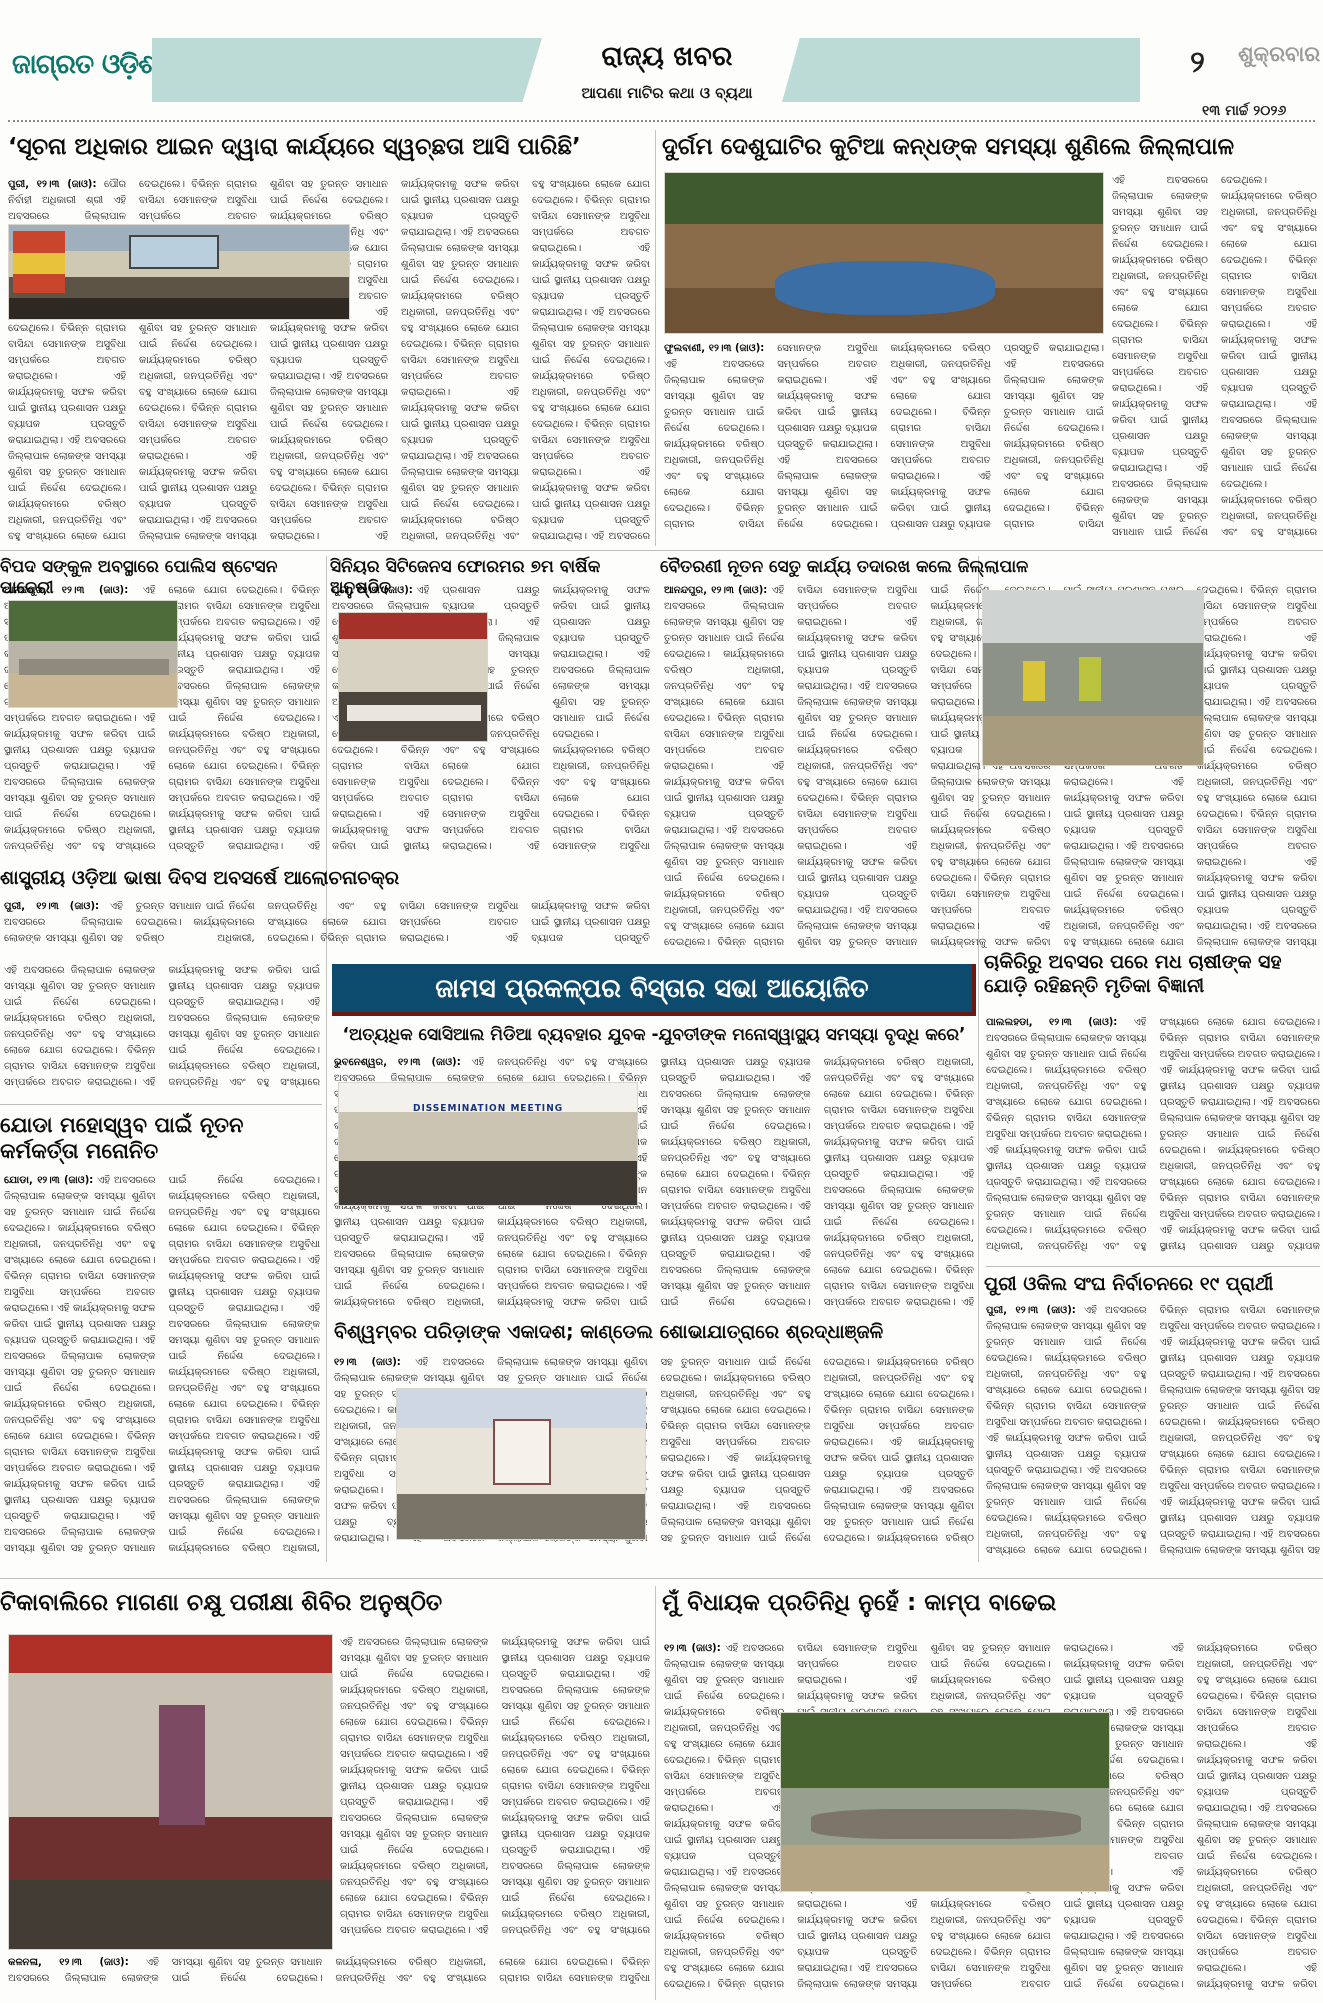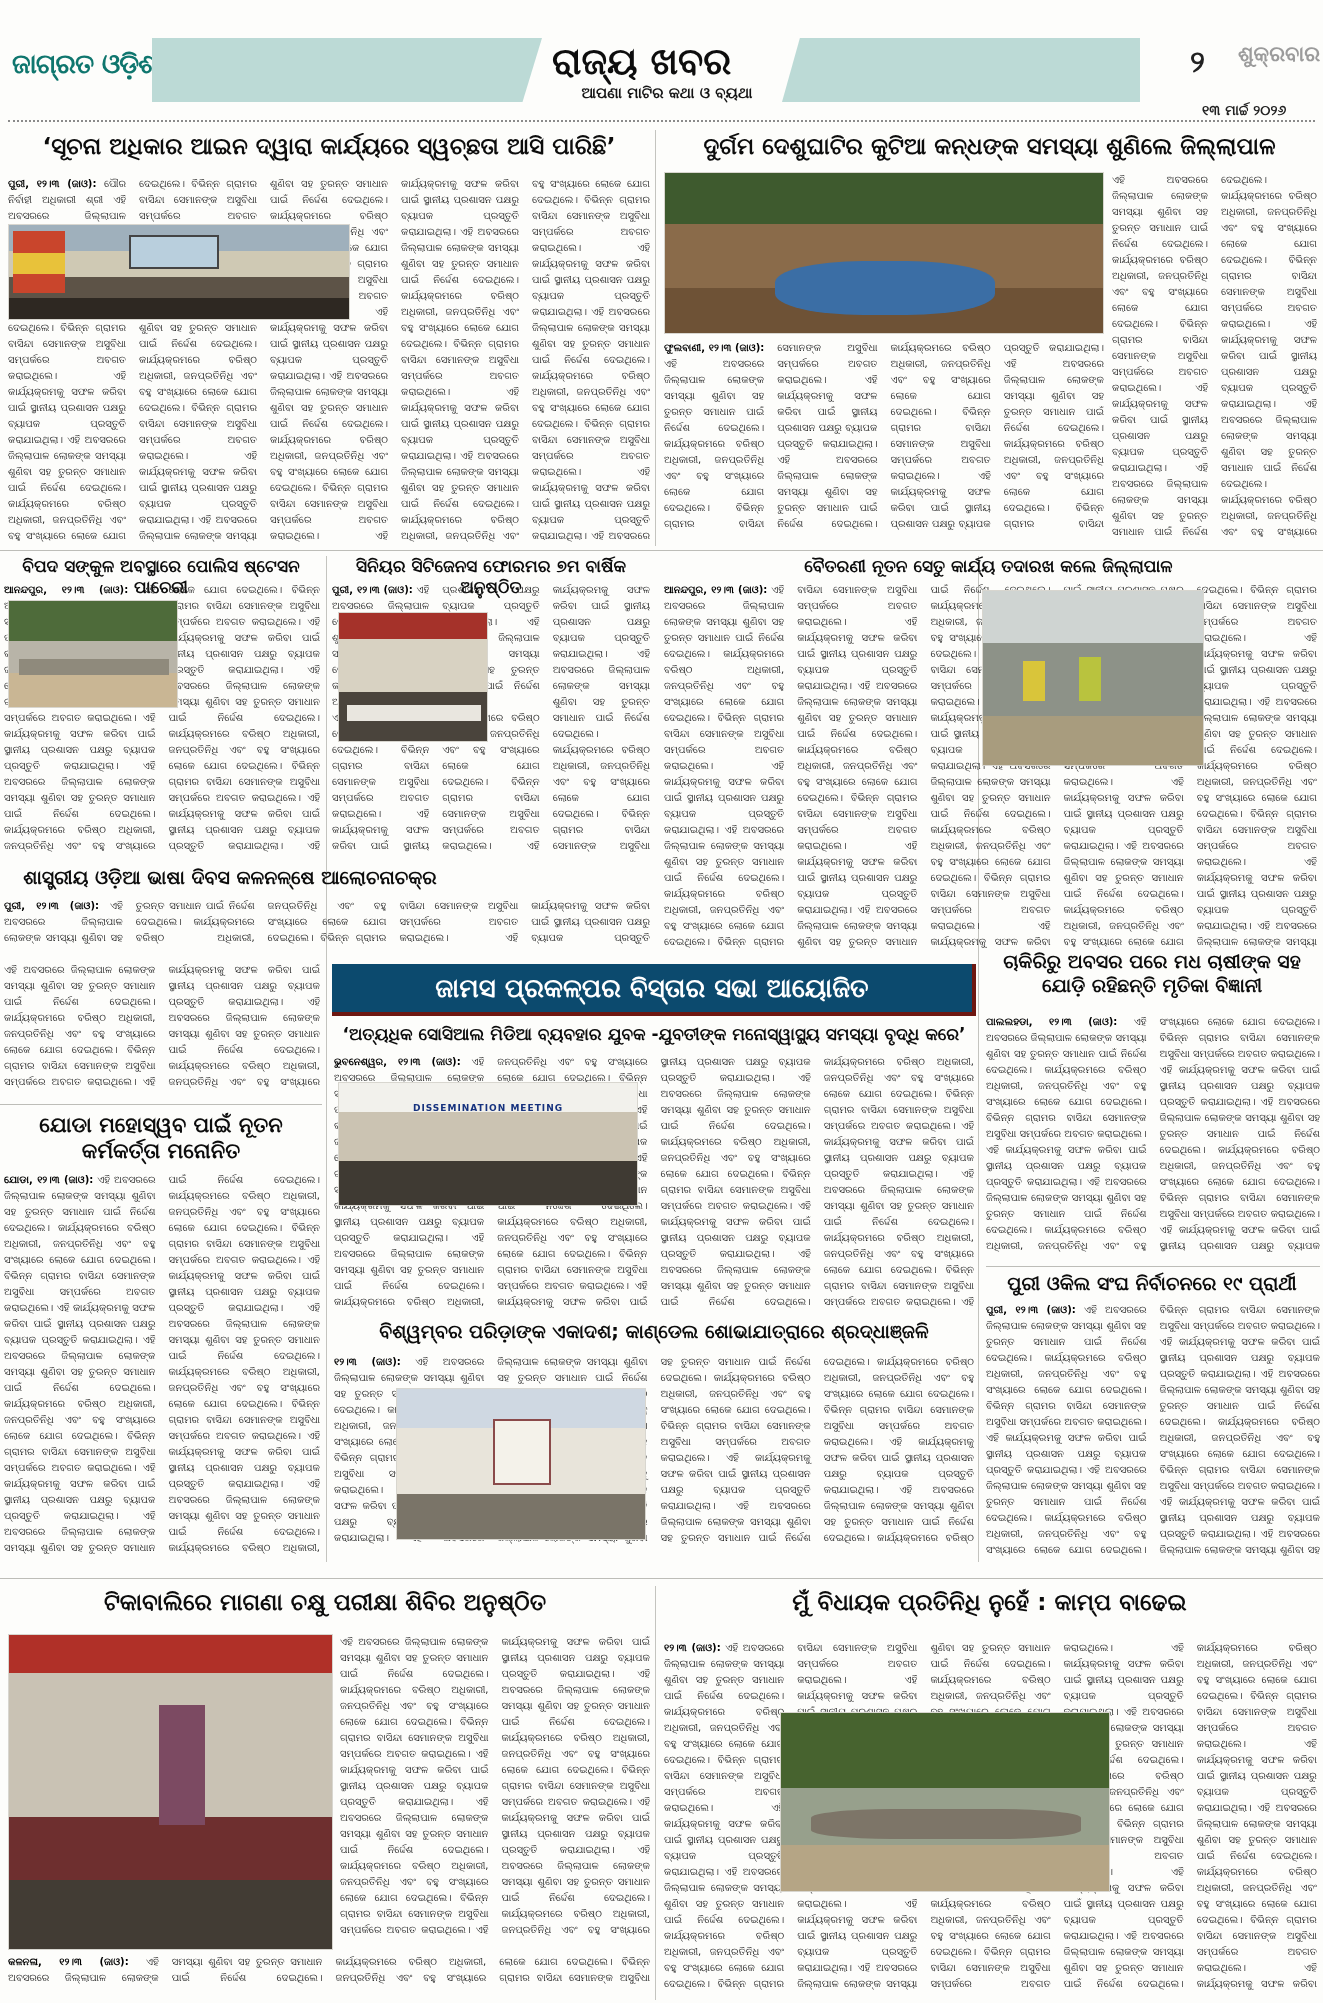--- a/index.html
+++ b/index.html
@@ -8,30 +8,30 @@
     position:relative; width:1323px; height:2003px; margin:0 auto;
     background:#fdfdfb; overflow:hidden;
     font-family:"DejaVu Sans","Liberation Sans",sans-serif; color:#1a1a1a;
   }
   .abs { position:absolute; }
   
   .paper-logo { font-size:27px; font-weight:800; letter-spacing:-1px; color:#0f766e; }
   .teal-bar { background:#bcdad6; }
   .teal-left { clip-path:polygon(0 0,100% 0,95% 100%,0 100%); }
   .teal-right { clip-path:polygon(5% 0,100% 0,100% 100%,0 100%); }
-  .section-title { font-size:37px; font-weight:800; text-align:left; color:#0d0d0d; }
+  .section-title { font-size:27px; font-weight:800; text-align:center; color:#0d0d0d; }
   .section-tagline { font-size:15px; font-weight:700; text-align:center; color:#141414; }
   .page-num { font-size:30px; font-weight:800; color:#222; }
   .weekday { font-size:21px; font-weight:800; color:#9b9b9b; }
   .date { font-size:14px; font-weight:700; color:#222; }
   .dotted-rule { border-top:2px dotted #8a8a8a; height:0; }
   .rule-h { background:#bdbdb8; height:1px; }
   .rule-v { background:#c4c4bf; width:1px; }
   
-  .headline { font-weight:800; text-align:center; color:#0c0c0c; line-height:1.25; }
+  .headline { font-weight:800; text-align:left; color:#0c0c0c; line-height:1.25; }
   .hl-xl { font-size:23px; }
   .hl-lg { font-size:19px; }
   .hl-md { font-size:17px; }
   .body-text {
     font-size:10px; line-height:16px; text-align:justify; color:#242424;
     column-gap:13px; column-fill:auto; overflow:hidden;
   }
   .body-text b { font-weight:800; color:#000; }
   .photo { background:#ccc; overflow:hidden; border:1px solid #d8d6cf; }
   .photo > div { position:absolute; }
@@ -113,21 +113,21 @@
   <div class="abs body-text" style="left:664px;top:582px;width:653px;height:370px;column-count:5;">
     <b>ଆନନ୍ଦପୁର, ୧୨।୩ (ଜାଓ):</b>
     <span> ଏହି ଅବସରରେ ଜିଲ୍ଲାପାଳ ଲୋକଙ୍କ ସମସ୍ୟା ଶୁଣିବା ସହ ତୁରନ୍ତ ସମାଧାନ ପାଇଁ ନିର୍ଦ୍ଦେଶ ଦେଇଥିଲେ। କାର୍ଯ୍ୟକ୍ରମରେ ବରିଷ୍ଠ ଅଧିକାରୀ, ଜନପ୍ରତିନିଧି ଏବଂ ବହୁ ସଂଖ୍ୟାରେ ଲୋକେ ଯୋଗ ଦେଇଥିଲେ। ବିଭିନ୍ନ ଗ୍ରାମର ବାସିନ୍ଦା ସେମାନଙ୍କ ଅସୁବିଧା ସମ୍ପର୍କରେ ଅବଗତ କରାଇଥିଲେ। ଏହି କାର୍ଯ୍ୟକ୍ରମକୁ ସଫଳ କରିବା ପାଇଁ ସ୍ଥାନୀୟ ପ୍ରଶାସନ ପକ୍ଷରୁ ବ୍ୟାପକ ପ୍ରସ୍ତୁତି କରାଯାଇଥିଲା। ଏହି ଅବସରରେ ଜିଲ୍ଲାପାଳ ଲୋକଙ୍କ ସମସ୍ୟା ଶୁଣିବା ସହ ତୁରନ୍ତ ସମାଧାନ ପାଇଁ ନିର୍ଦ୍ଦେଶ ଦେଇଥିଲେ। କାର୍ଯ୍ୟକ୍ରମରେ ବରିଷ୍ଠ ଅଧିକାରୀ, ଜନପ୍ରତିନିଧି ଏବଂ ବହୁ ସଂଖ୍ୟାରେ ଲୋକେ ଯୋଗ ଦେଇଥିଲେ। ବିଭିନ୍ନ ଗ୍ରାମର ବାସିନ୍ଦା ସେମାନଙ୍କ ଅସୁବିଧା ସମ୍ପର୍କରେ ଅବଗତ କରାଇଥିଲେ। ଏହି କାର୍ଯ୍ୟକ୍ରମକୁ ସଫଳ କରିବା ପାଇଁ ସ୍ଥାନୀୟ ପ୍ରଶାସନ ପକ୍ଷରୁ ବ୍ୟାପକ ପ୍ରସ୍ତୁତି କରାଯାଇଥିଲା। ଏହି ଅବସରରେ ଜିଲ୍ଲାପାଳ ଲୋକଙ୍କ ସମସ୍ୟା ଶୁଣିବା ସହ ତୁରନ୍ତ ସମାଧାନ ପାଇଁ ନିର୍ଦ୍ଦେଶ ଦେଇଥିଲେ। କାର୍ଯ୍ୟକ୍ରମରେ ବରିଷ୍ଠ ଅଧିକାରୀ, ଜନପ୍ରତିନିଧି ଏବଂ ବହୁ ସଂଖ୍ୟାରେ ଲୋକେ ଯୋଗ ଦେଇଥିଲେ। ବିଭିନ୍ନ ଗ୍ରାମର ବାସିନ୍ଦା ସେମାନଙ୍କ ଅସୁବିଧା ସମ୍ପର୍କରେ ଅବଗତ କରାଇଥିଲେ। ଏହି କାର୍ଯ୍ୟକ୍ରମକୁ ସଫଳ କରିବା ପାଇଁ ସ୍ଥାନୀୟ ପ୍ରଶାସନ ପକ୍ଷରୁ ବ୍ୟାପକ ପ୍ରସ୍ତୁତି କରାଯାଇଥିଲା। ଏହି ଅବସରରେ ଜିଲ୍ଲାପାଳ ଲୋକଙ୍କ ସମସ୍ୟା ଶୁଣିବା ସହ ତୁରନ୍ତ ସମାଧାନ ପାଇଁ ନିର୍ଦ୍ଦେଶ ଦେଇଥିଲେ। କାର୍ଯ୍ୟକ୍ରମରେ ବରିଷ୍ଠ ଅଧିକାରୀ, ଜନପ୍ରତିନିଧି ଏବଂ ବହୁ ସଂଖ୍ୟାରେ ଲୋକେ ଯୋଗ ଦେଇଥିଲେ। ବିଭିନ୍ନ ଗ୍ରାମର ବାସିନ୍ଦା ସେମାନଙ୍କ ଅସୁବିଧା ସମ୍ପର୍କରେ ଅବଗତ କରାଇଥିଲେ। ଏହି କାର୍ଯ୍ୟକ୍ରମକୁ ସଫଳ କରିବା ପାଇଁ ସ୍ଥାନୀୟ ପ୍ରଶାସନ ପକ୍ଷରୁ ବ୍ୟାପକ ପ୍ରସ୍ତୁତି କରାଯାଇଥିଲା। ଏହି ଅବସରରେ ଜିଲ୍ଲାପାଳ ଲୋକଙ୍କ ସମସ୍ୟା ଶୁଣିବା ସହ ତୁରନ୍ତ ସମାଧାନ ପାଇଁ ନିର୍ଦ୍ଦେଶ ଦେଇଥିଲେ। କାର୍ଯ୍ୟକ୍ରମରେ ବରିଷ୍ଠ ଅଧିକାରୀ, ଜନପ୍ରତିନିଧି ଏବଂ ବହୁ ସଂଖ୍ୟାରେ ଲୋକେ ଯୋଗ ଦେଇଥିଲେ। ବିଭିନ୍ନ ଗ୍ରାମର ବାସିନ୍ଦା ସେମାନଙ୍କ ଅସୁବିଧା ସମ୍ପର୍କରେ ଅବଗତ କରାଇଥିଲେ। ଏହି କାର୍ଯ୍ୟକ୍ରମକୁ ସଫଳ କରିବା ପାଇଁ ସ୍ଥାନୀୟ ପ୍ରଶାସନ ପକ୍ଷରୁ ବ୍ୟାପକ ପ୍ରସ୍ତୁତି କରାଯାଇଥିଲା। ଏହି ଅବସରରେ ଜିଲ୍ଲାପାଳ ଲୋକଙ୍କ ସମସ୍ୟା ଶୁଣିବା ସହ ତୁରନ୍ତ ସମାଧାନ ପାଇଁ ନିର୍ଦ୍ଦେଶ ଦେଇଥିଲେ। କାର୍ଯ୍ୟକ୍ରମରେ ବରିଷ୍ଠ ଅଧିକାରୀ, ଜନପ୍ରତିନିଧି ଏବଂ ବହୁ ସଂଖ୍ୟାରେ ଲୋକେ ଯୋଗ ଦେଇଥିଲେ। ବିଭିନ୍ନ ଗ୍ରାମର ବାସିନ୍ଦା ସେମାନଙ୍କ ଅସୁବିଧା ସମ୍ପର୍କରେ ଅବଗତ କରାଇଥିଲେ। ଏହି କାର୍ଯ୍ୟକ୍ରମକୁ ସଫଳ କରିବା ପାଇଁ ସ୍ଥାନୀୟ ପ୍ରଶାସନ ପକ୍ଷରୁ ବ୍ୟାପକ ପ୍ରସ୍ତୁତି କରାଯାଇଥିଲା। ଏହି ଅବସରରେ ଜିଲ୍ଲାପାଳ ଲୋକଙ୍କ ସମସ୍ୟା ଶୁଣିବା ସହ ତୁରନ୍ତ ସମାଧାନ ପାଇଁ ନିର୍ଦ୍ଦେଶ ଦେଇଥିଲେ। କାର୍ଯ୍ୟକ୍ରମରେ ବରିଷ୍ଠ ଅଧିକାରୀ, ଜନପ୍ରତିନିଧି ଏବଂ ବହୁ ସଂଖ୍ୟାରେ ଲୋକେ ଯୋଗ ଦେଇଥିଲେ। ବିଭିନ୍ନ ଗ୍ରାମର ବାସିନ୍ଦା ସେମାନଙ୍କ ଅସୁବିଧା ସମ୍ପର୍କରେ ଅବଗତ କରାଇଥିଲେ। ଏହି କାର୍ଯ୍ୟକ୍ରମକୁ ସଫଳ କରିବା ପାଇଁ ସ୍ଥାନୀୟ ପ୍ରଶାସନ ପକ୍ଷରୁ ବ୍ୟାପକ ପ୍ରସ୍ତୁତି କରାଯାଇଥିଲା। ଏହି ଅବସରରେ ଜିଲ୍ଲାପାଳ ଲୋକଙ୍କ ସମସ୍ୟା ଶୁଣିବା ସହ ତୁରନ୍ତ ସମାଧାନ ପାଇଁ ନିର୍ଦ୍ଦେଶ ଦେଇଥିଲେ। କାର୍ଯ୍ୟକ୍ରମରେ ବରିଷ୍ଠ ଅଧିକାରୀ, ଜନପ୍ରତିନିଧି ଏବଂ ବହୁ ସଂଖ୍ୟାରେ ଲୋକେ ଯୋଗ ଦେଇଥିଲେ। ବିଭିନ୍ନ ଗ୍ରାମର ବାସିନ୍ଦା ସେମାନଙ୍କ ଅସୁବିଧା ସମ୍ପର୍କରେ ଅବଗତ କରାଇଥିଲେ। ଏହି କାର୍ଯ୍ୟକ୍ରମକୁ ସଫଳ କରିବା ପାଇଁ ସ୍ଥାନୀୟ ପ୍ରଶାସନ ପକ୍ଷରୁ ବ୍ୟାପକ ପ୍ରସ୍ତୁତି କରାଯାଇଥିଲା। ଏହି ଅବସରରେ ଜିଲ୍ଲାପାଳ ଲୋକଙ୍କ ସମସ୍ୟା ଶୁଣିବା ସହ ତୁରନ୍ତ ସମାଧାନ ପାଇଁ ନିର୍ଦ୍ଦେଶ ଦେଇଥିଲେ। କାର୍ଯ୍ୟକ୍ରମରେ ବରିଷ୍ଠ ଅଧିକାରୀ, ଜନପ୍ରତିନିଧି ଏବଂ ବହୁ ସଂଖ୍ୟାରେ ଲୋକେ ଯୋଗ ଦେଇଥିଲେ। ବିଭିନ୍ନ ଗ୍ରାମର ବାସିନ୍ଦା ସେମାନଙ୍କ ଅସୁବିଧା ସମ୍ପର୍କରେ ଅବଗତ କରାଇଥିଲେ। ଏହି କାର୍ଯ୍ୟକ୍ରମକୁ ସଫଳ କରିବା ପାଇଁ ସ୍ଥାନୀୟ ପ୍ରଶାସନ ପକ୍ଷରୁ ବ୍ୟାପକ ପ୍ରସ୍ତୁତି କରାଯାଇଥିଲା। ଏହି ଅବସରରେ ଜିଲ୍ଲାପାଳ ଲୋକଙ୍କ ସମସ୍ୟା ଶୁଣିବା ସହ ତୁରନ୍ତ ସମାଧାନ ପାଇଁ ନିର୍ଦ୍ଦେଶ ଦେଇଥିଲେ। କାର୍ଯ୍ୟକ୍ରମରେ ବରିଷ୍ଠ ଅଧିକାରୀ, ଜନପ୍ରତିନିଧି ଏବଂ ବହୁ ସଂଖ୍ୟାରେ ଲୋକେ ଯୋଗ ଦେଇଥିଲେ। ବିଭିନ୍ନ ଗ୍ରାମର ବାସିନ୍ଦା ସେମାନଙ୍କ ଅସୁବିଧା ସମ୍ପର୍କରେ ଅବଗତ କରାଇଥିଲେ। ଏହି କାର୍ଯ୍ୟକ୍ରମକୁ ସଫଳ କରିବା ପାଇଁ ସ୍ଥାନୀୟ ପ୍ରଶାସନ ପକ୍ଷରୁ ବ୍ୟାପକ ପ୍ରସ୍ତୁତି କରାଯାଇଥିଲା। ଏହି ଅବସରରେ ଜିଲ୍ଲାପାଳ ଲୋକଙ୍କ ସମସ୍ୟା ଶୁଣିବା ସହ ତୁରନ୍ତ ସମାଧାନ ପାଇଁ ନିର୍ଦ୍ଦେଶ ଦେଇଥିଲେ। କାର୍ଯ୍ୟକ୍ରମରେ ବରିଷ୍ଠ ଅଧିକାରୀ, ଜନପ୍ରତିନିଧି ଏବଂ ବହୁ ସଂଖ୍ୟାରେ ଲୋକେ ଯୋଗ ଦେଇଥିଲେ। ବିଭିନ୍ନ ଗ୍ରାମର ବାସିନ୍ଦା ସେମାନଙ୍କ ଅସୁବିଧା ସମ୍ପର୍କରେ ଅବଗତ କରାଇଥିଲେ। ଏହି କାର୍ଯ୍ୟକ୍ରମକୁ ସଫଳ କରିବା ପାଇଁ ସ୍ଥାନୀୟ ପ୍ରଶାସନ ପକ୍ଷରୁ ବ୍ୟାପକ ପ୍ରସ୍ତୁତି କରାଯାଇଥିଲା। </span>
   </div>
   <div class="abs photo" style="left:982px;top:590px;width:222px;height:176px;">
     <div style="left:0;top:0;width:100%;height:100%;background:linear-gradient(180deg,#cfd4d2 0 30%,#8d9288 30% 72%,#a89c7e 72% 100%);"></div>
     <div style="left:40px;top:70px;width:22px;height:40px;background:#d9c53a;"></div>
     <div style="left:96px;top:66px;width:22px;height:44px;background:#b9c33e;"></div>
   </div>
 
-  <div class="abs headline hl-lg" style="left:0;top:866px;width:460px;">ଶାସ୍ତ୍ରୀୟ ଓଡ଼ିଆ ଭାଷା ଦିବସ କଳନଳ୍ଷେ ଆଲୋଚନାଚକ୍ର</div>
+  <div class="abs headline hl-lg" style="left:0;top:866px;width:460px;">ଶାସ୍ତ୍ରୀୟ ଓଡ଼ିଆ ଭାଷା ଦିବସ ଅବସର୍ଷେ ଆଲୋଚନାଚକ୍ର</div>
   <div class="abs body-text" style="left:4px;top:898px;width:646px;height:60px;column-count:5;">
     <b>ପୁରୀ, ୧୨।୩ (ଜାଓ):</b>
     <span> ଏହି ଅବସରରେ ଜିଲ୍ଲାପାଳ ଲୋକଙ୍କ ସମସ୍ୟା ଶୁଣିବା ସହ ତୁରନ୍ତ ସମାଧାନ ପାଇଁ ନିର୍ଦ୍ଦେଶ ଦେଇଥିଲେ। କାର୍ଯ୍ୟକ୍ରମରେ ବରିଷ୍ଠ ଅଧିକାରୀ, ଜନପ୍ରତିନିଧି ଏବଂ ବହୁ ସଂଖ୍ୟାରେ ଲୋକେ ଯୋଗ ଦେଇଥିଲେ। ବିଭିନ୍ନ ଗ୍ରାମର ବାସିନ୍ଦା ସେମାନଙ୍କ ଅସୁବିଧା ସମ୍ପର୍କରେ ଅବଗତ କରାଇଥିଲେ। ଏହି କାର୍ଯ୍ୟକ୍ରମକୁ ସଫଳ କରିବା ପାଇଁ ସ୍ଥାନୀୟ ପ୍ରଶାସନ ପକ୍ଷରୁ ବ୍ୟାପକ ପ୍ରସ୍ତୁତି କରାଯାଇଥିଲା। ଏହି ଅବସରରେ ଜିଲ୍ଲାପାଳ ଲୋକଙ୍କ ସମସ୍ୟା ଶୁଣିବା ସହ ତୁରନ୍ତ ସମାଧାନ ପାଇଁ ନିର୍ଦ୍ଦେଶ ଦେଇଥିଲେ। କାର୍ଯ୍ୟକ୍ରମରେ ବରିଷ୍ଠ ଅଧିକାରୀ, ଜନପ୍ରତିନିଧି ଏବଂ ବହୁ ସଂଖ୍ୟାରେ ଲୋକେ ଯୋଗ ଦେଇଥିଲେ। ବିଭିନ୍ନ ଗ୍ରାମର ବାସିନ୍ଦା ସେମାନଙ୍କ ଅସୁବିଧା ସମ୍ପର୍କରେ ଅବଗତ କରାଇଥିଲେ। ଏହି କାର୍ଯ୍ୟକ୍ରମକୁ ସଫଳ କରିବା ପାଇଁ ସ୍ଥାନୀୟ ପ୍ରଶାସନ ପକ୍ଷରୁ ବ୍ୟାପକ ପ୍ରସ୍ତୁତି କରାଯାଇଥିଲା। ଏହି ଅବସରରେ ଜିଲ୍ଲାପାଳ ଲୋକଙ୍କ ସମସ୍ୟା ଶୁଣିବା ସହ ତୁରନ୍ତ ସମାଧାନ ପାଇଁ ନିର୍ଦ୍ଦେଶ ଦେଇଥିଲେ। କାର୍ଯ୍ୟକ୍ରମରେ ବରିଷ୍ଠ ଅଧିକାରୀ, ଜନପ୍ରତିନିଧି ଏବଂ ବହୁ ସଂଖ୍ୟାରେ ଲୋକେ ଯୋଗ ଦେଇଥିଲେ। ବିଭିନ୍ନ ଗ୍ରାମର ବାସିନ୍ଦା ସେମାନଙ୍କ ଅସୁବିଧା ସମ୍ପର୍କରେ ଅବଗତ କରାଇଥିଲେ। ଏହି କାର୍ଯ୍ୟକ୍ରମକୁ ସଫଳ କରିବା ପାଇଁ ସ୍ଥାନୀୟ ପ୍ରଶାସନ ପକ୍ଷରୁ ବ୍ୟାପକ ପ୍ରସ୍ତୁତି କରାଯାଇଥିଲା। </span>
   </div>
   <div class="abs body-text" style="left:4px;top:962px;width:316px;height:140px;column-count:2;">
     <span> ଏହି ଅବସରରେ ଜିଲ୍ଲାପାଳ ଲୋକଙ୍କ ସମସ୍ୟା ଶୁଣିବା ସହ ତୁରନ୍ତ ସମାଧାନ ପାଇଁ ନିର୍ଦ୍ଦେଶ ଦେଇଥିଲେ। କାର୍ଯ୍ୟକ୍ରମରେ ବରିଷ୍ଠ ଅଧିକାରୀ, ଜନପ୍ରତିନିଧି ଏବଂ ବହୁ ସଂଖ୍ୟାରେ ଲୋକେ ଯୋଗ ଦେଇଥିଲେ। ବିଭିନ୍ନ ଗ୍ରାମର ବାସିନ୍ଦା ସେମାନଙ୍କ ଅସୁବିଧା ସମ୍ପର୍କରେ ଅବଗତ କରାଇଥିଲେ। ଏହି କାର୍ଯ୍ୟକ୍ରମକୁ ସଫଳ କରିବା ପାଇଁ ସ୍ଥାନୀୟ ପ୍ରଶାସନ ପକ୍ଷରୁ ବ୍ୟାପକ ପ୍ରସ୍ତୁତି କରାଯାଇଥିଲା। ଏହି ଅବସରରେ ଜିଲ୍ଲାପାଳ ଲୋକଙ୍କ ସମସ୍ୟା ଶୁଣିବା ସହ ତୁରନ୍ତ ସମାଧାନ ପାଇଁ ନିର୍ଦ୍ଦେଶ ଦେଇଥିଲେ। କାର୍ଯ୍ୟକ୍ରମରେ ବରିଷ୍ଠ ଅଧିକାରୀ, ଜନପ୍ରତିନିଧି ଏବଂ ବହୁ ସଂଖ୍ୟାରେ ଲୋକେ ଯୋଗ ଦେଇଥିଲେ। ବିଭିନ୍ନ ଗ୍ରାମର ବାସିନ୍ଦା ସେମାନଙ୍କ ଅସୁବିଧା ସମ୍ପର୍କରେ ଅବଗତ କରାଇଥିଲେ। ଏହି କାର୍ଯ୍ୟକ୍ରମକୁ ସଫଳ କରିବା ପାଇଁ ସ୍ଥାନୀୟ ପ୍ରଶାସନ ପକ୍ଷରୁ ବ୍ୟାପକ ପ୍ରସ୍ତୁତି କରାଯାଇଥିଲା। ଏହି ଅବସରରେ ଜିଲ୍ଲାପାଳ ଲୋକଙ୍କ ସମସ୍ୟା ଶୁଣିବା ସହ ତୁରନ୍ତ ସମାଧାନ ପାଇଁ ନିର୍ଦ୍ଦେଶ ଦେଇଥିଲେ। କାର୍ଯ୍ୟକ୍ରମରେ ବରିଷ୍ଠ ଅଧିକାରୀ, ଜନପ୍ରତିନିଧି ଏବଂ ବହୁ ସଂଖ୍ୟାରେ ଲୋକେ ଯୋଗ ଦେଇଥିଲେ। ବିଭିନ୍ନ ଗ୍ରାମର ବାସିନ୍ଦା ସେମାନଙ୍କ ଅସୁବିଧା ସମ୍ପର୍କରେ ଅବଗତ କରାଇଥିଲେ। ଏହି କାର୍ଯ୍ୟକ୍ରମକୁ ସଫଳ କରିବା ପାଇଁ ସ୍ଥାନୀୟ ପ୍ରଶାସନ ପକ୍ଷରୁ ବ୍ୟାପକ ପ୍ରସ୍ତୁତି କରାଯାଇଥିଲା। </span>
   </div>
 
   <div class="abs red-banner" style="left:332px;top:964px;width:644px;height:52px;">
     <span>ଜାମସ ପ୍ରକଳ୍ପର ବିସ୍ତାର ସଭା ଆୟୋଜିତ</span>

